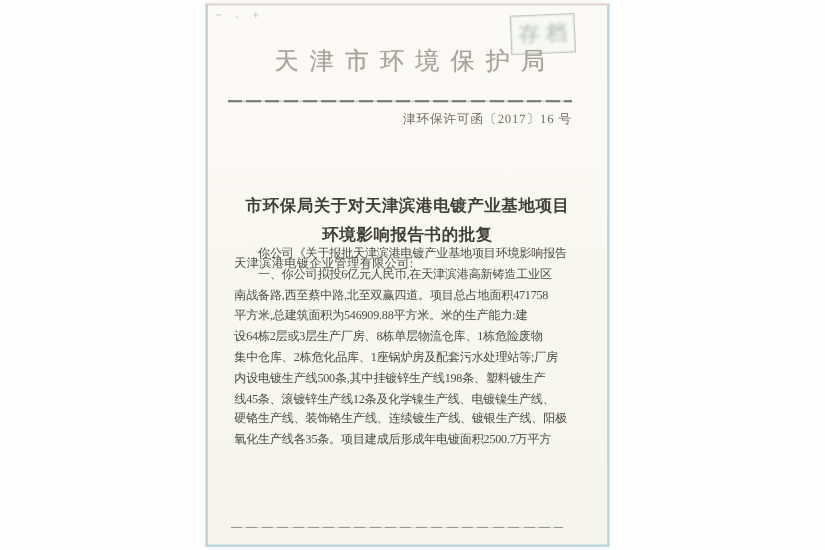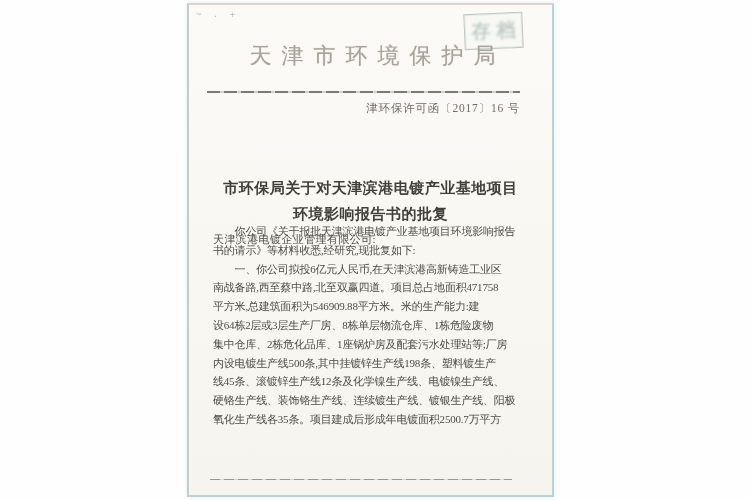--- a/index.html
+++ b/index.html
@@ -96,21 +96,20 @@
 
     <div class="title">
       <div>市环保局关于对天津滨港电镀产业基地项目</div>
       <div>环境影响报告书的批复</div>
     </div>
 
     <div class="salutation">天津滨港电镀企业管理有限公司:</div>
 
     <div class="body-block">
         <div class="body-line">　　你公司《关于报批天津滨港电镀产业基地项目环境影响报告</div>
-        <div class="body-line">书的请示》等材料收悉,经研究,现批复如下:</div>
         <div class="body-line">　　一、你公司拟投6亿元人民币,在天津滨港高新铸造工业区</div>
         <div class="body-line">南战备路,西至蔡中路,北至双赢四道。项目总占地面积471758</div>
         <div class="body-line">平方米,总建筑面积为546909.88平方米。米的生产能力:建</div>
         <div class="body-line">设64栋2层或3层生产厂房、8栋单层物流仓库、1栋危险废物</div>
         <div class="body-line">集中仓库、2栋危化品库、1座锅炉房及配套污水处理站等;厂房</div>
         <div class="body-line">内设电镀生产线500条,其中挂镀锌生产线198条、塑料镀生产</div>
         <div class="body-line">线45条、滚镀锌生产线12条及化学镍生产线、电镀镍生产线、</div>
         <div class="body-line">硬铬生产线、装饰铬生产线、连续镀生产线、镀银生产线、阳极</div>
         <div class="body-line">氧化生产线各35条。项目建成后形成年电镀面积2500.7万平方</div>
       </div>

